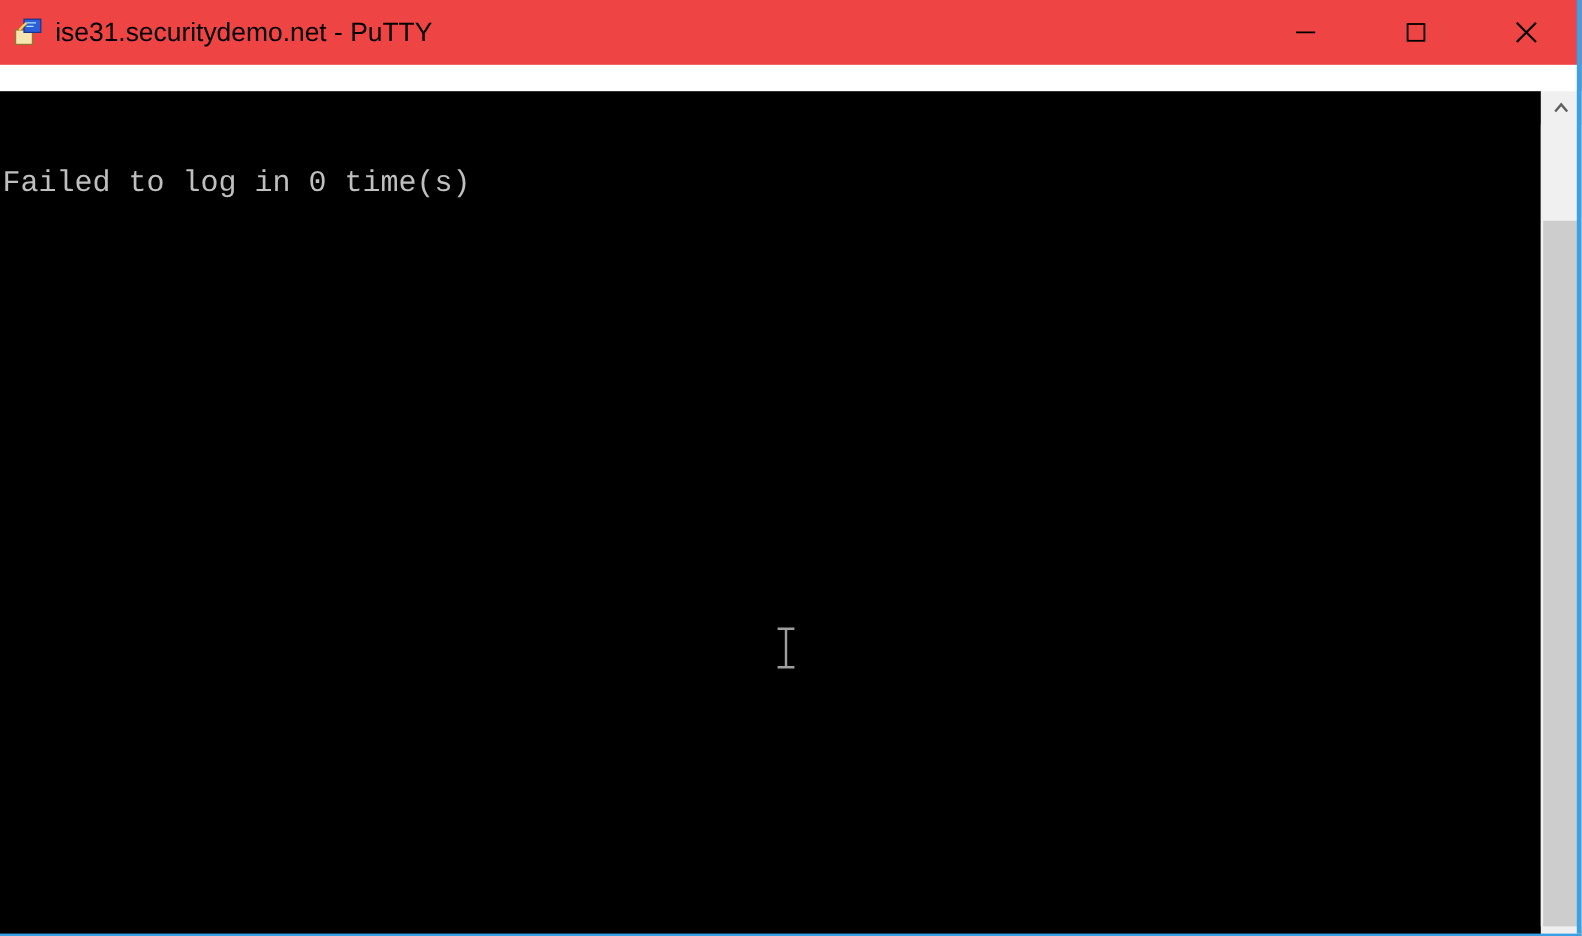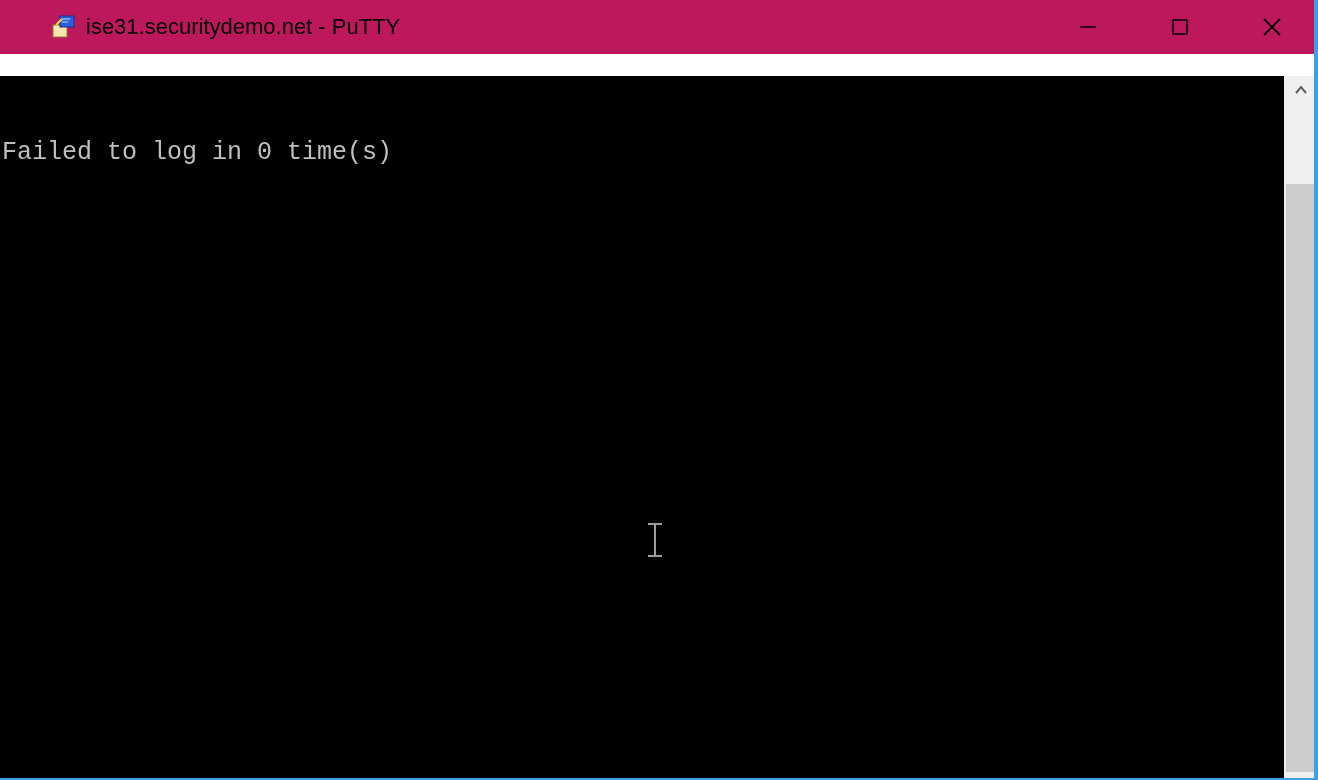--- a/index.html
+++ b/index.html
@@ -8,25 +8,24 @@
       height: 780px;
       overflow: hidden;
       font-family: "Segoe UI", Tahoma, sans-serif;
       background: #ffffff;
       position: relative;
     }
     
     .titlebar {
       height: 54px;
       width: 100%;
-      background: #be185d;
-      display: flex;
-      align-items: center;
-      position: relative;
-      padding-left: 40px;
+      background: #ef4444;
+      display: flex;
+      align-items: center;
+      position: relative;
     }
     .titlebar-icon {
       width: 32px;
       height: 32px;
       margin-left: 8px;
       display: flex;
       align-items: center;
       justify-content: center;
     }
     .titlebar-title {

